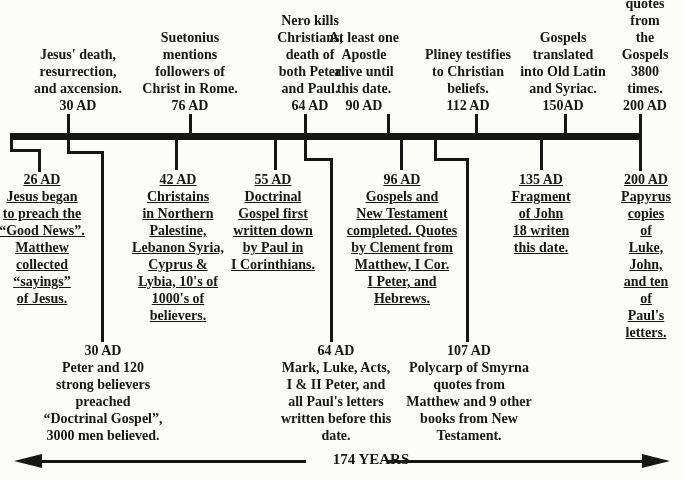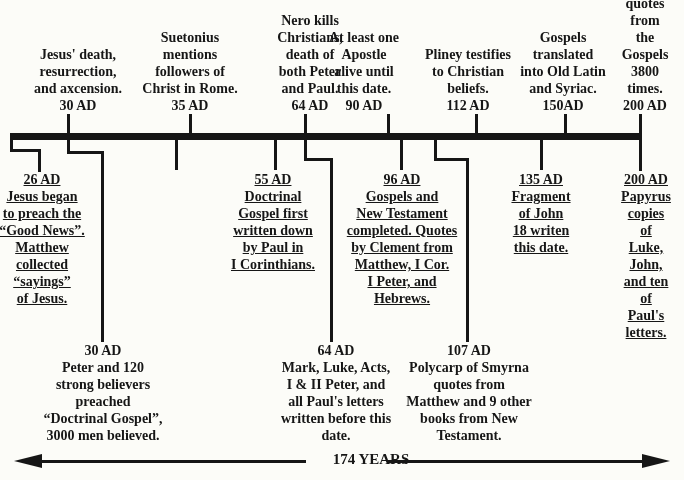--- a/index.html
+++ b/index.html
@@ -47,21 +47,21 @@
 <div class="canvas">
 
   <div class="lbl top" style="left:78px">Jesus' death,
 resurrection,
 and axcension.
 30 AD</div>
   <div class="lbl top" style="left:190px">Suetonius
 mentions
 followers of
 Christ in Rome.
-35 AD</div>
+76 AD</div>
   <div class="lbl top" style="left:310px">Nero kills
 Christians,
 death of
 both Peter
 and Paul.
 64 AD</div>
   <div class="lbl top" style="left:364px">At least one
 Apostle
 alive until
 this date.
@@ -113,20 +113,29 @@
   <div class="vseg" style="left:466px;top:158px;height:184px"></div>
 
   <div class="lbl row1" style="left:42px">26 AD
 Jesus began
 to preach the
 “Good News”.
 Matthew
 collected
 “sayings”
 of Jesus.</div>
+  <div class="lbl row1" style="left:178px">42 AD
+Christains
+in Northern
+Palestine,
+Lebanon Syria,
+Cyprus &amp;
+Lybia, 10's of
+1000's of
+believers.</div>
   <div class="lbl row1" style="left:273px">55 AD
 Doctrinal
 Gospel first
 written down
 by Paul in
 I Corinthians.</div>
   <div class="lbl row1" style="left:402px">96 AD
 Gospels and
 New Testament
 completed. Quotes

